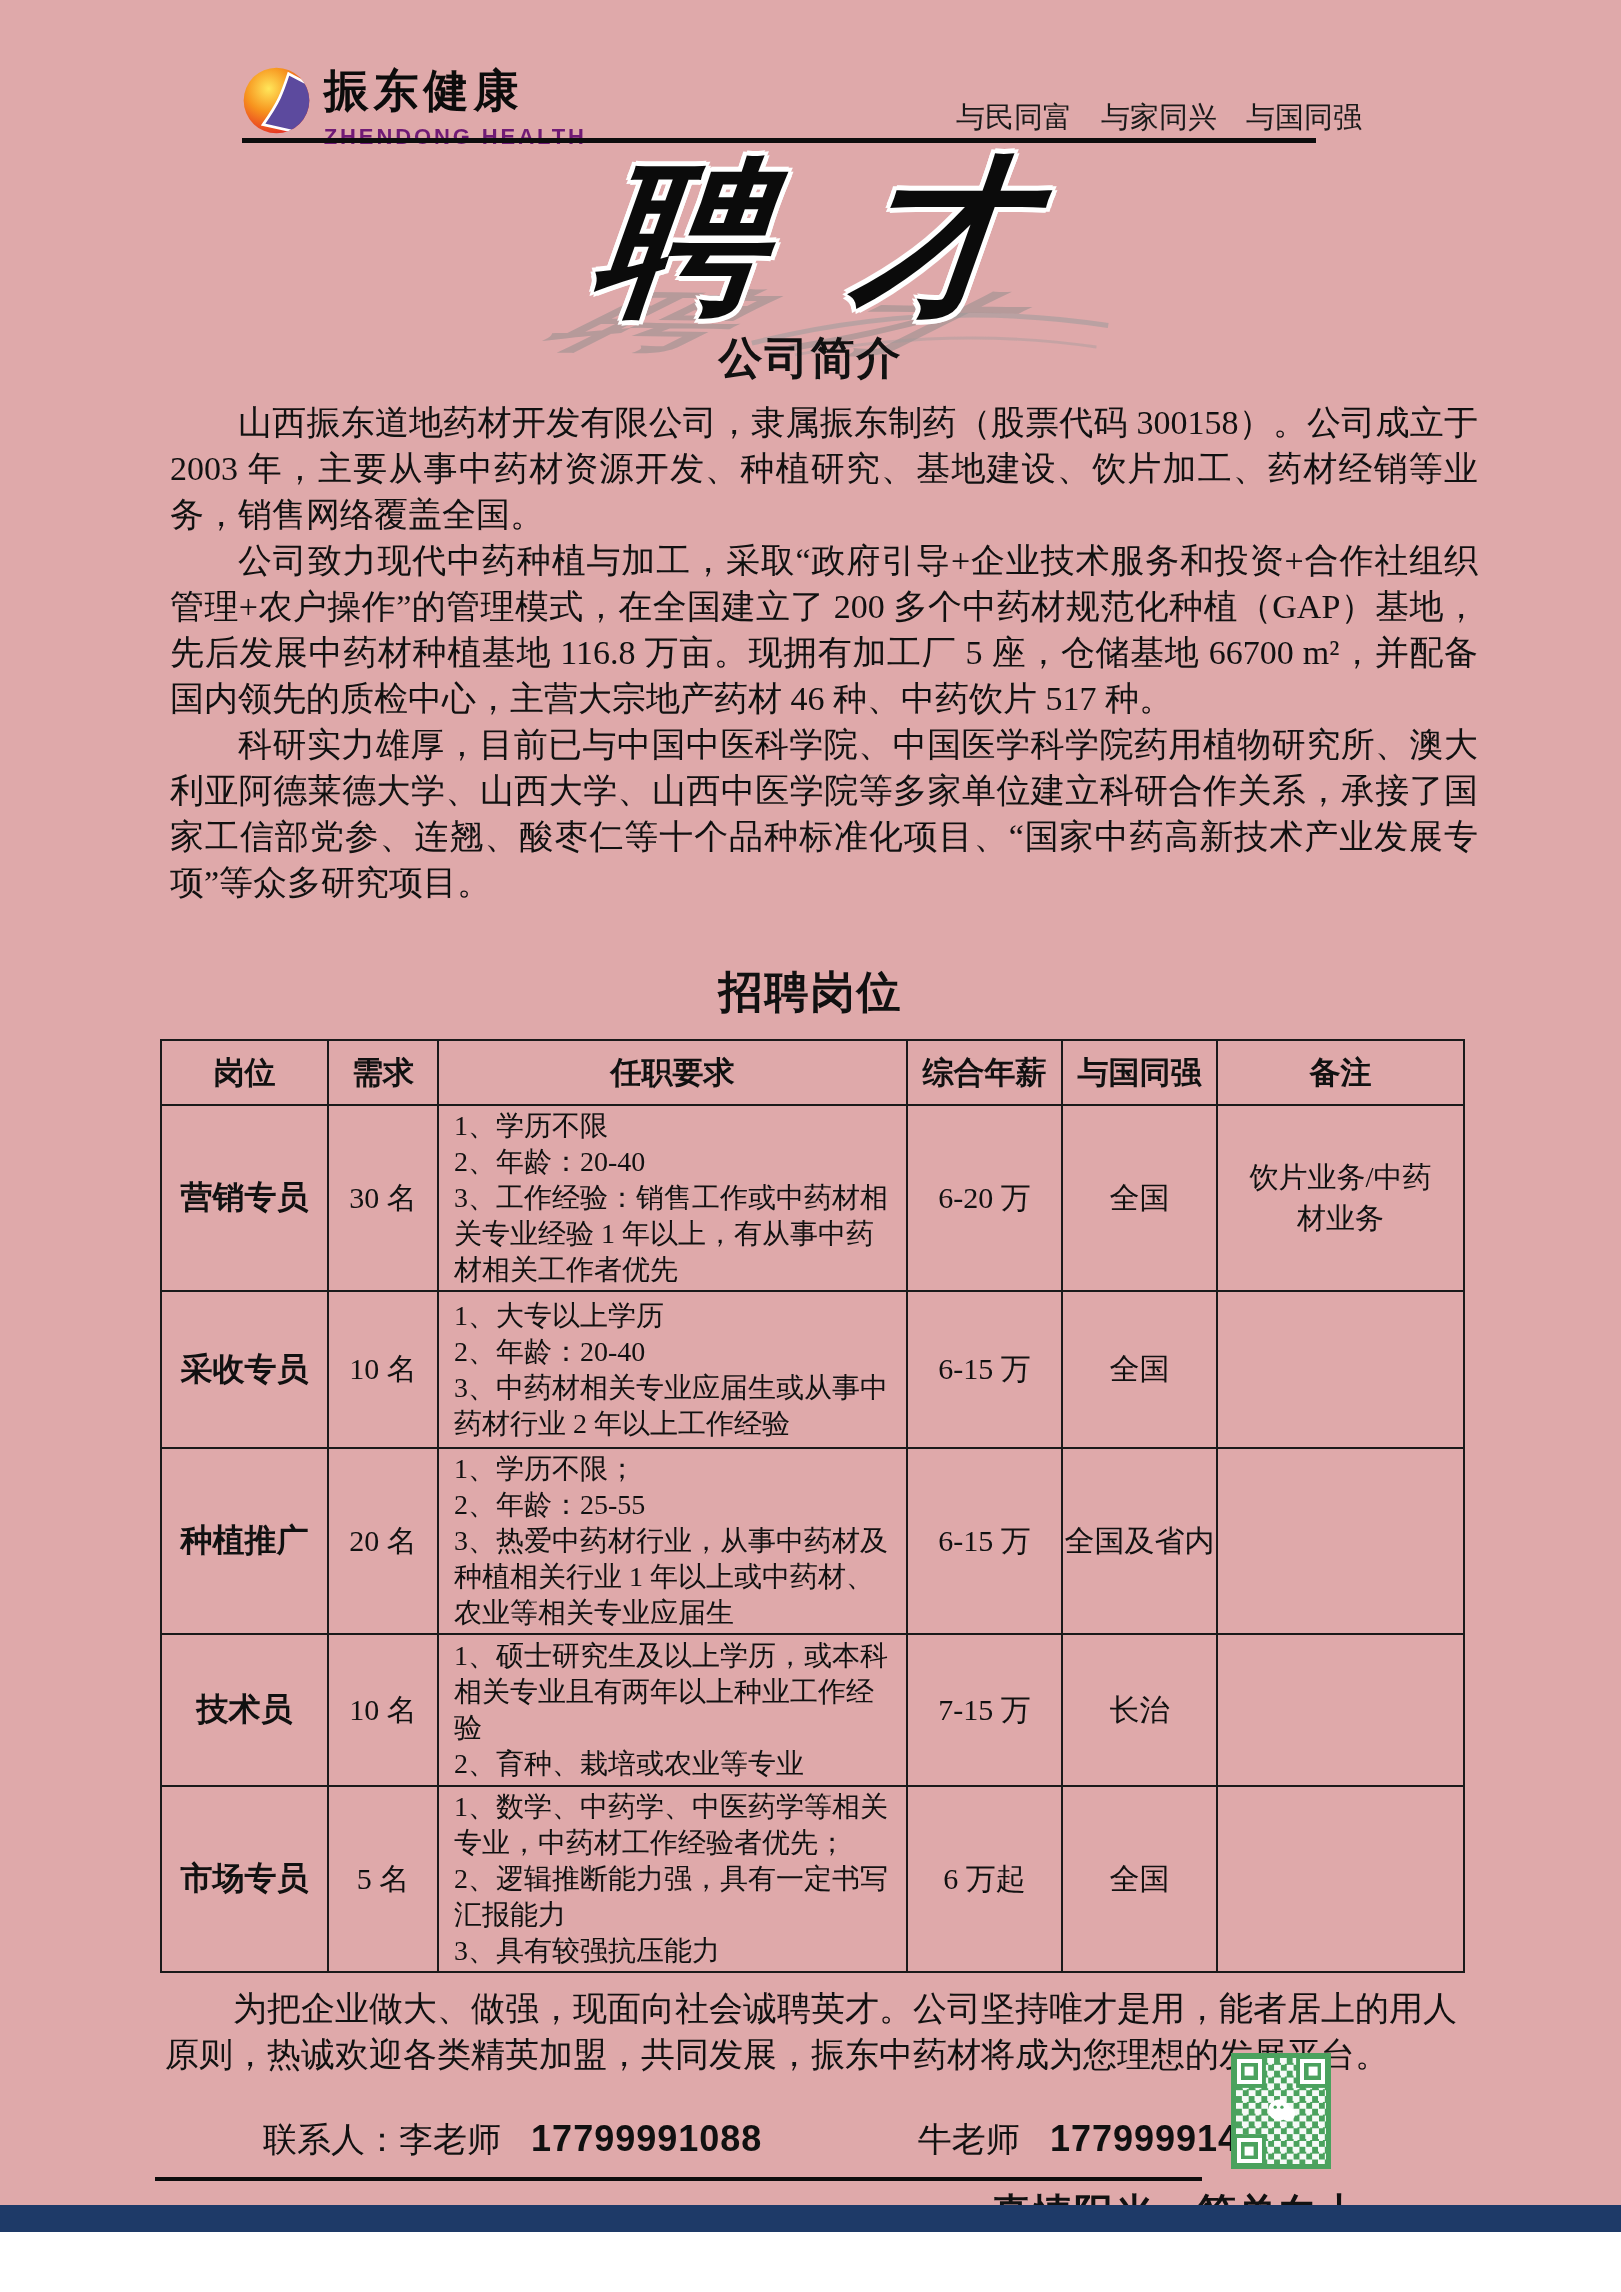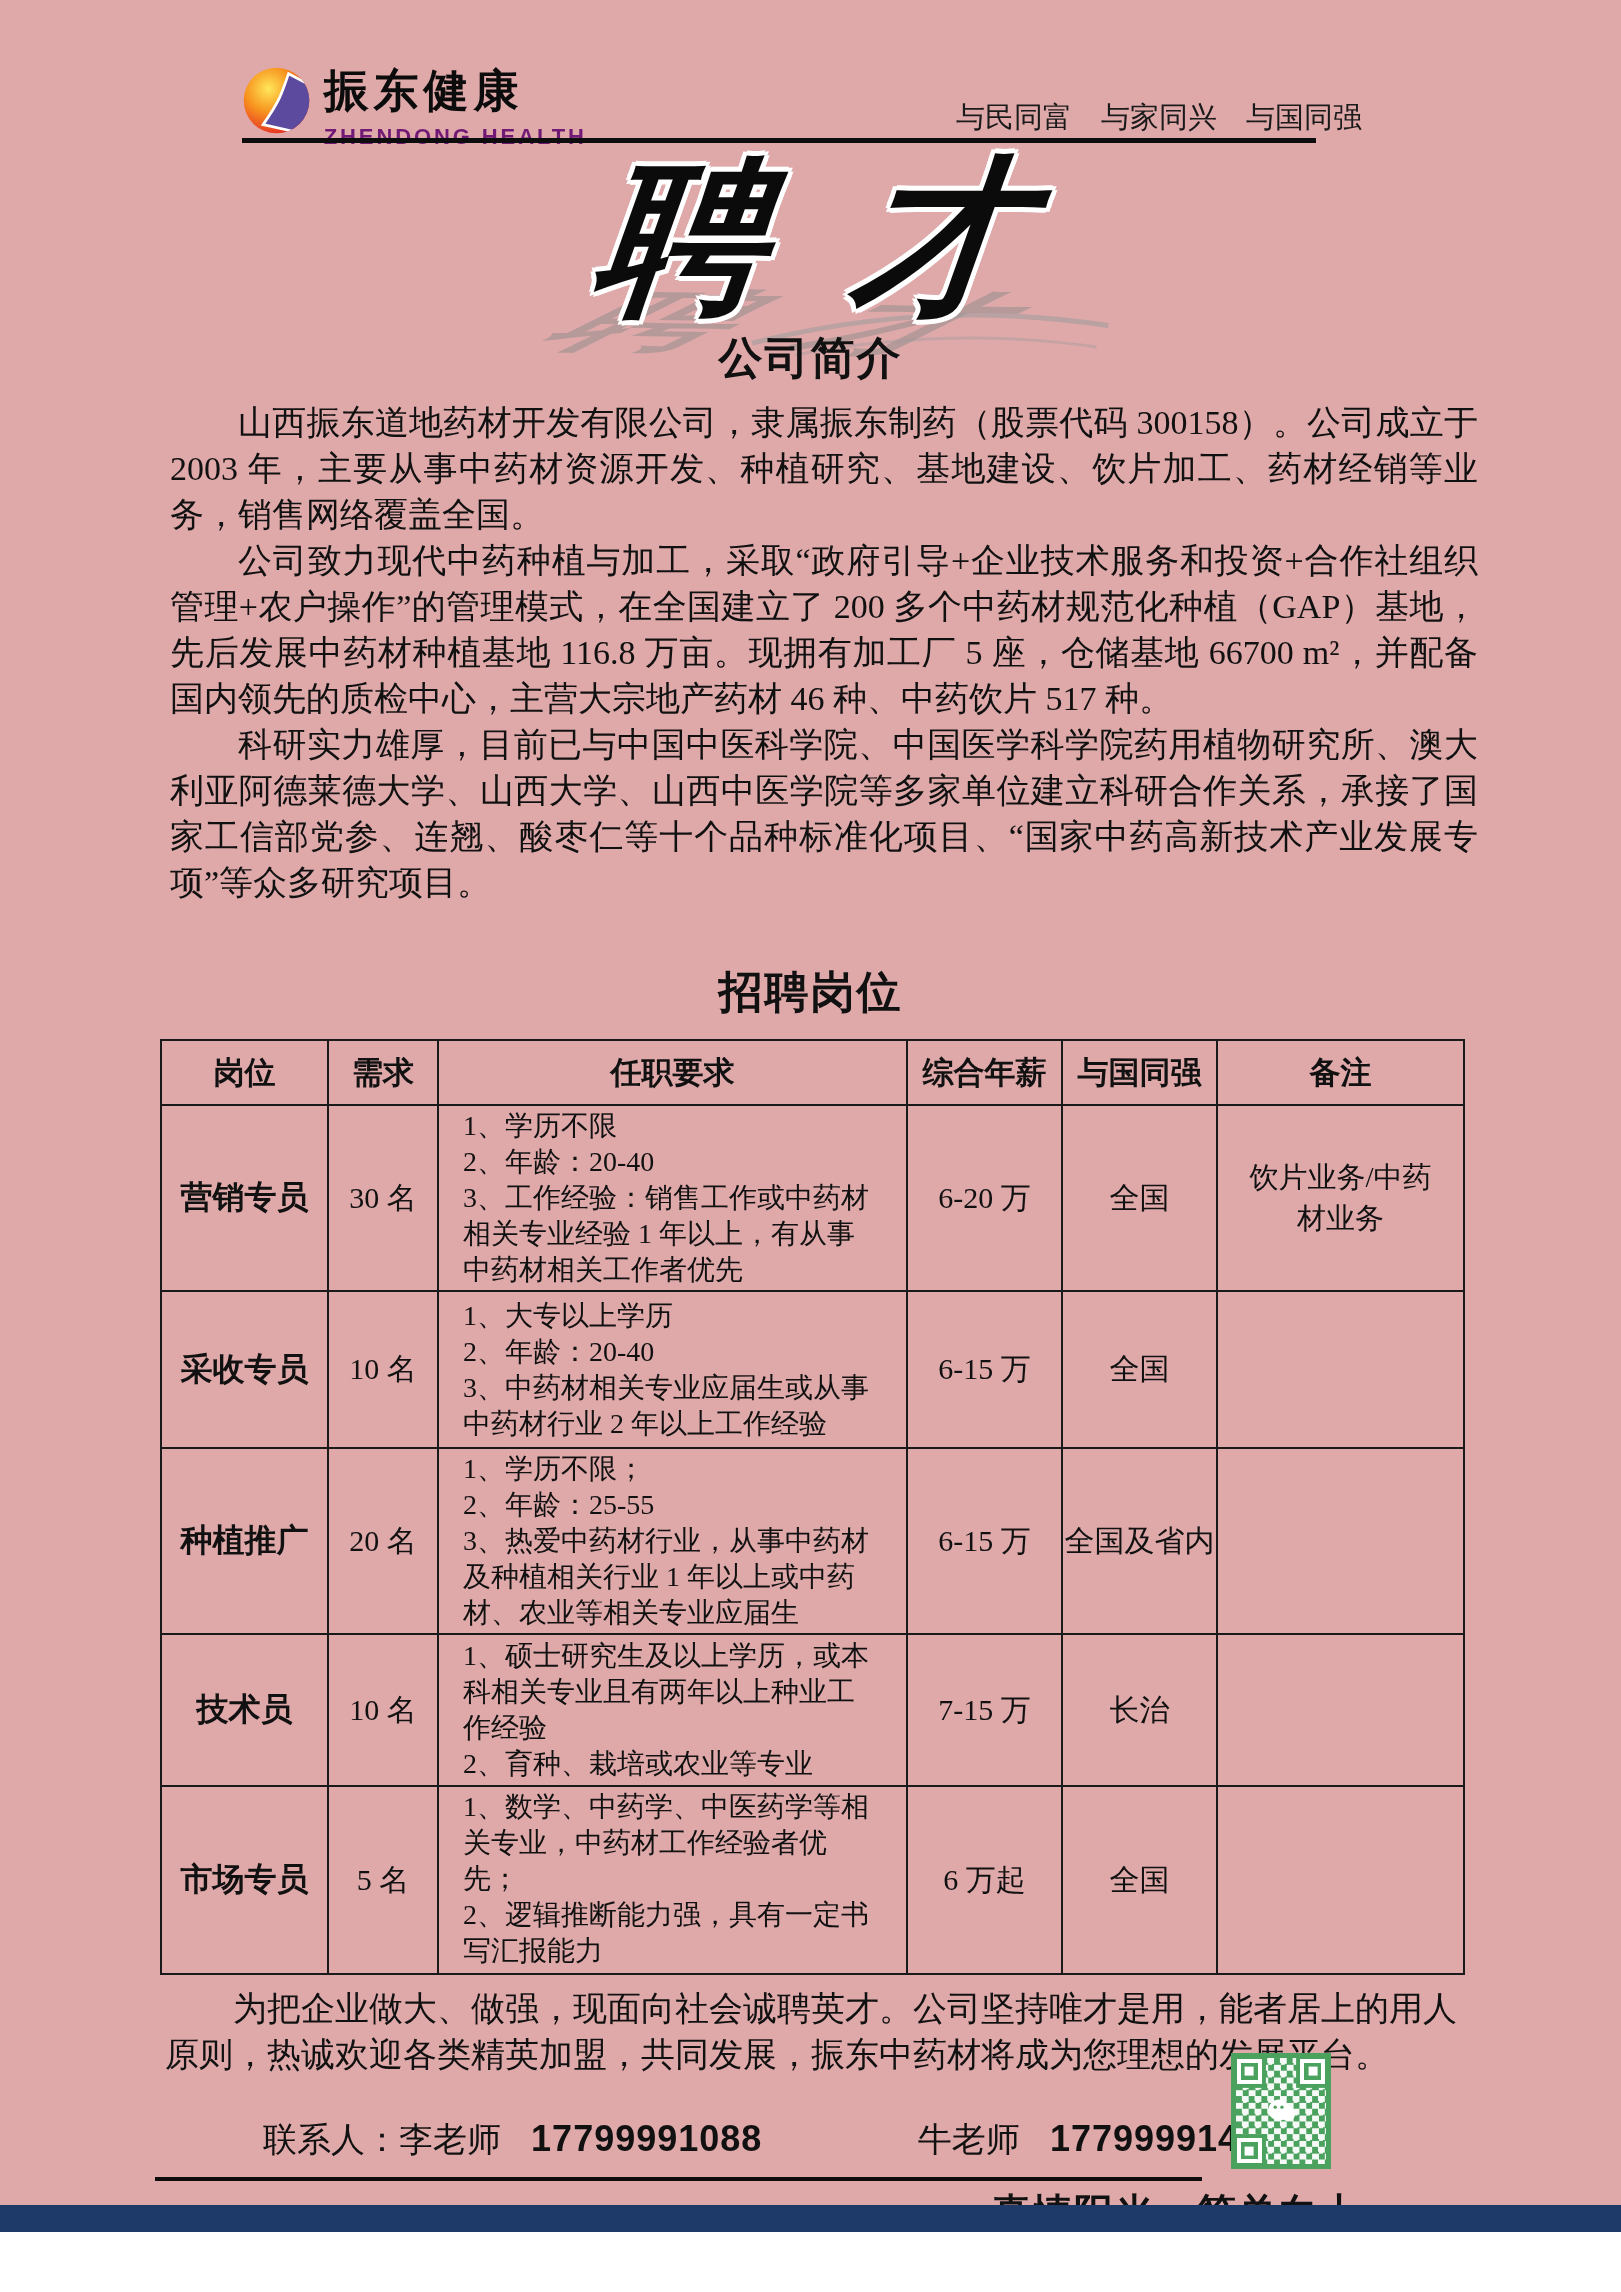--- a/index.html
+++ b/index.html
@@ -37,21 +37,21 @@
   .h-jobs  { top:963px; }
   
   .intro { position:absolute; left:170px; top:400px; width:1308px; font-size:34px; line-height:46px; text-align:justify; }
   .intro p { margin:0; text-indent:2em; }
   
   .jobs-table { position:absolute; left:160px; top:1039px; width:1302px; border-collapse:collapse; table-layout:fixed; }
   .jobs-table th, .jobs-table td { border:2.9px solid #1a1a1a; vertical-align:middle; }
   .jobs-table th { height:61px; font-size:31px; font-weight:bold; text-align:center; }
   td.pos   { font-size:32px; font-weight:bold; text-align:center; }
   td.count { font-size:30px; text-align:center; }
-  td.req   { font-size:28px; line-height:36px; padding:2px 24px; white-space:pre-line; text-align:left; }
+  td.req   { font-size:28px; line-height:36px; padding:2px 15px; white-space:pre-line; text-align:left; }
   td.req .clip { max-height:182px; overflow:hidden; }
   td.salary, td.loc { font-size:30px; text-align:center; }
   td.note  { font-size:29px; line-height:41px; text-align:center; padding:0 17.6px; }
   tr.r1 { height:186px; } tr.r2 { height:157px; } tr.r3 { height:186px; }
   tr.r4 { height:152px; } tr.r5 { height:186px; }
   
   .closing { position:absolute; left:157px; top:1978px; width:1308px; font-size:34px; line-height:46px; text-align:justify; }
   .closing p { margin:8px; text-indent:2em; }
   .contact { position:absolute; left:263px; top:2117px; font-size:34px; white-space:nowrap; }
   .phone { font-family:"Liberation Sans", sans-serif; font-weight:bold; font-size:36px; margin-left:21.6px; letter-spacing:1px; }

